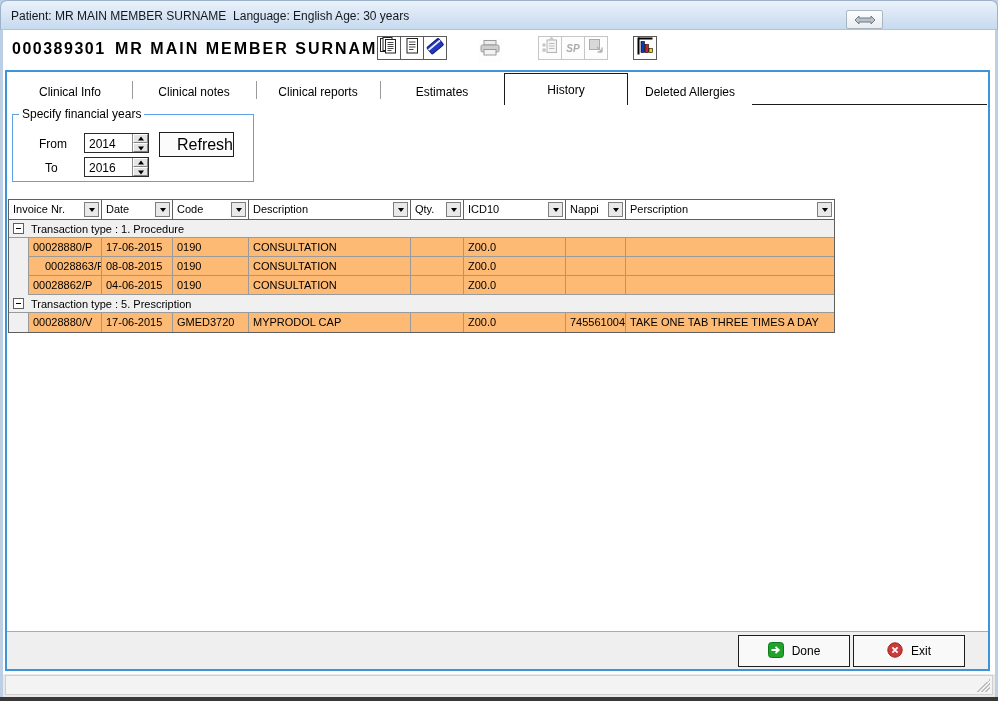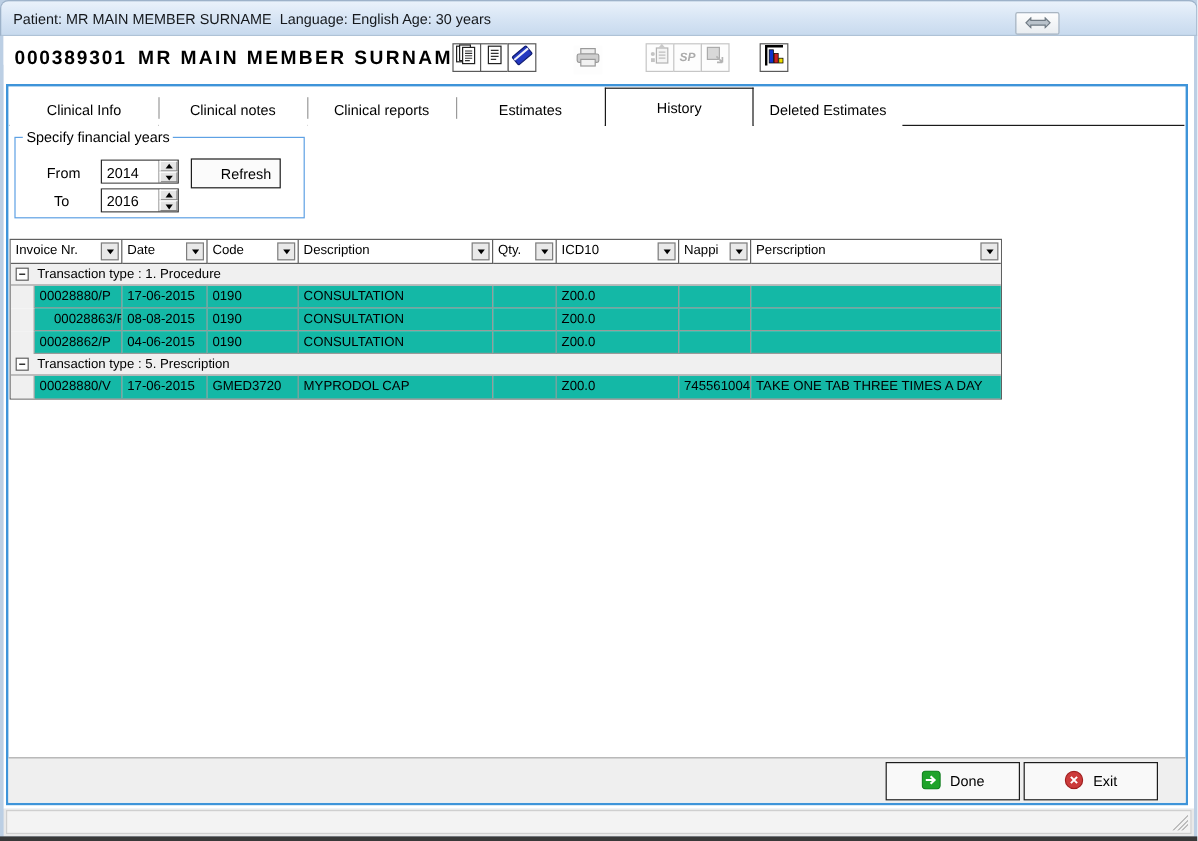--- a/index.html
+++ b/index.html
@@ -46,38 +46,38 @@
   .legend { position:absolute; left:6px; top:-8px; background:#fff; padding:0 3px; font-size:12px; color:#000; }
   .flabel { position:absolute; font-size:12px; color:#000; }
   .spin-field { position:absolute; width:65px; height:20px; border:1px solid #2b2b2b; background:#fff; display:flex; }
   .spin-field input { flex:1; width:40px; border:none; outline:none; font-family:"Liberation Sans",sans-serif; font-size:12px; padding:1px 0 0 4px; }
   .spinner { width:16px; display:flex; flex-direction:column; border-left:1px solid #8a8a8a; }
   .spin-btn { flex:1; background:#E4E4E4; border:1px solid #FFFFFF; border-right-color:#808080; border-bottom-color:#808080; position:relative; }
   .spin-btn::after { content:''; position:absolute; left:50%; top:50%; transform:translate(-50%,-50%); border:3px solid transparent; }
   .spin-btn.up::after { border-bottom:4px solid #000; margin-top:-2px; }
   .spin-btn.down::after { border-top:4px solid #000; margin-top:2px; }
   .refresh-btn { position:absolute; left:146px; top:17px; width:75px; height:25px; background:#fbfbfb;
-    border:1px solid #1d1d1d; font-size:12px; display:flex; align-items:center; justify-content:center;padding-left:17px; }
+    border:1px solid #1d1d1d; font-size:16px; display:flex; align-items:center; justify-content:center;padding-left:17px; }
 
   
   #grid { position:absolute; left:1px; top:127px; width:827px; border:1px solid #606060; background:#fff; }
   .grid-header { display:flex; height:20px; background:#fff; }
   .hcell { position:relative; height:20px; border-right:1px solid #606060; border-bottom:1px solid #606060;
     font-size:11px; color:#000; padding:3px 0 0 4px; white-space:nowrap; overflow:hidden; }
   .hcell:last-child { border-right:none; }
   .dd-btn { position:absolute; right:2px; top:2px; width:15px; height:15px; background:#E9E9E9; border:1px solid #7E7E7E; }
   .dd-btn::after { content:''; position:absolute; left:50%; top:50%; transform:translate(-50%,-30%); border:3.5px solid transparent; border-top:4px solid #000; }
   .group-row { position:relative; height:18px; background:#F0F0F0; border-bottom:1px solid #9a9a9a;
     font-size:11px; padding:3px 0 0 22px; white-space:nowrap; }
   .collapse-box { position:absolute; left:4px; top:3px; width:11px; height:11px; background:#fff; border:1px solid #5e5e5e; }
   .collapse-box::after { content:''; position:absolute; left:2px; top:4px; width:5px; height:1px; background:#000; }
   .data-row { display:flex; height:19px; }
   .indent-cell { width:20px; height:19px; background:#F0F0F0; border-right:1px solid #9a9a9a; }
   .dcell { height:19px; border-right:1px solid #9a9a9a; border-bottom:1px solid #9a9a9a;
-    font-size:11px; color:#000; padding:3px 0 0 4px; white-space:nowrap; overflow:hidden; background:#14b8a6; }
+    font-size:11px; color:#000; padding:3px 0 0 4px; white-space:nowrap; overflow:hidden; background:#fdba74; }
   .dcell:last-child { border-right:none; }
   .data-row:last-child .dcell { border-bottom:none; }
   .data-row:last-child .indent-cell { border-bottom:none; }
 
   
   #btnbar { position:absolute; left:0; right:0; bottom:0; height:38px; background:#EFEFEF; border-top:1px solid #ABABAB; }
   .action-btn { position:absolute; top:3px; width:112px; height:32px; background:#F9F9F9; border:1px solid #1d1d1d;
     display:flex; align-items:center; justify-content:center; gap:8px; font-size:12px; color:#000; }
   #done-btn { left:731px; }
   #exit-btn { left:846px; }
@@ -195,21 +195,21 @@
     </div>
 
     <div id="frame">
 
       <div id="tabbar">
           <div class="tab">Clinical Info</div>
           <div class="tab">Clinical notes</div>
           <div class="tab">Clinical reports</div>
           <div class="tab">Estimates</div>
           <div class="tab active">History</div>
-          <div class="tab">Deleted Estimates</div>
+          <div class="tab">Deleted Allergies</div>
         </div>
 
       <fieldset id="filterbox">
         <span class="legend">Specify financial years</span>
         <span class="flabel" style="left:26px; top:22px;">From</span>
         <div class="spin-field" style="left:71px; top:18px;">
           <input value="2014" style="">
           <div class="spinner">
             <div class="spin-btn up"></div>
             <div class="spin-btn down"></div>

